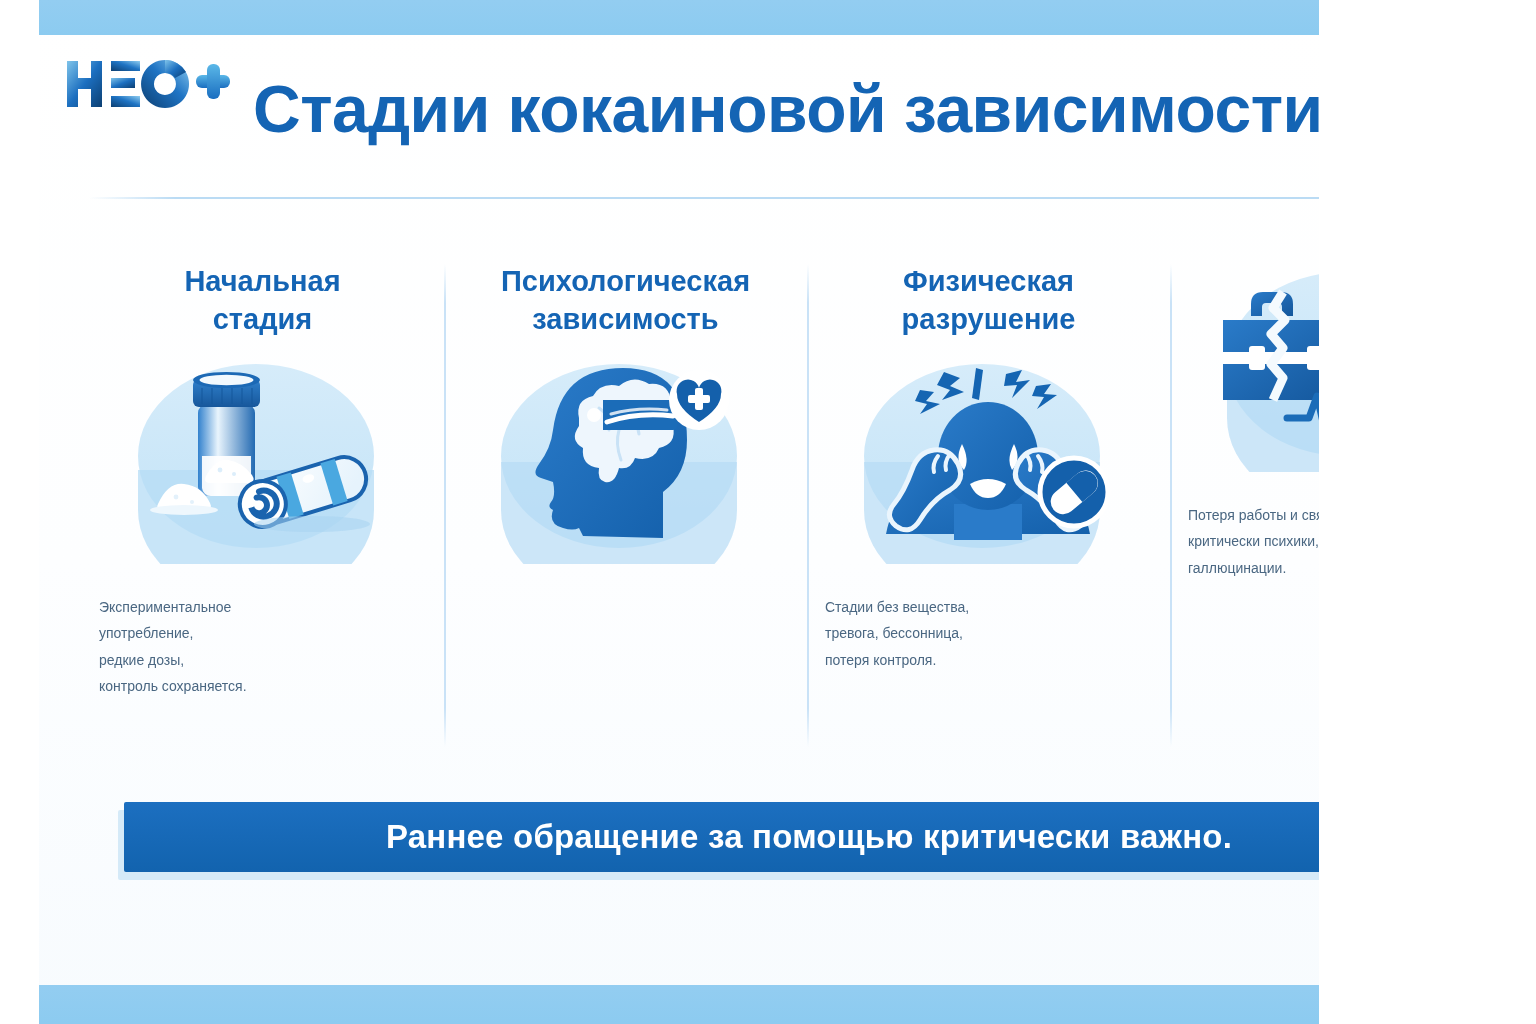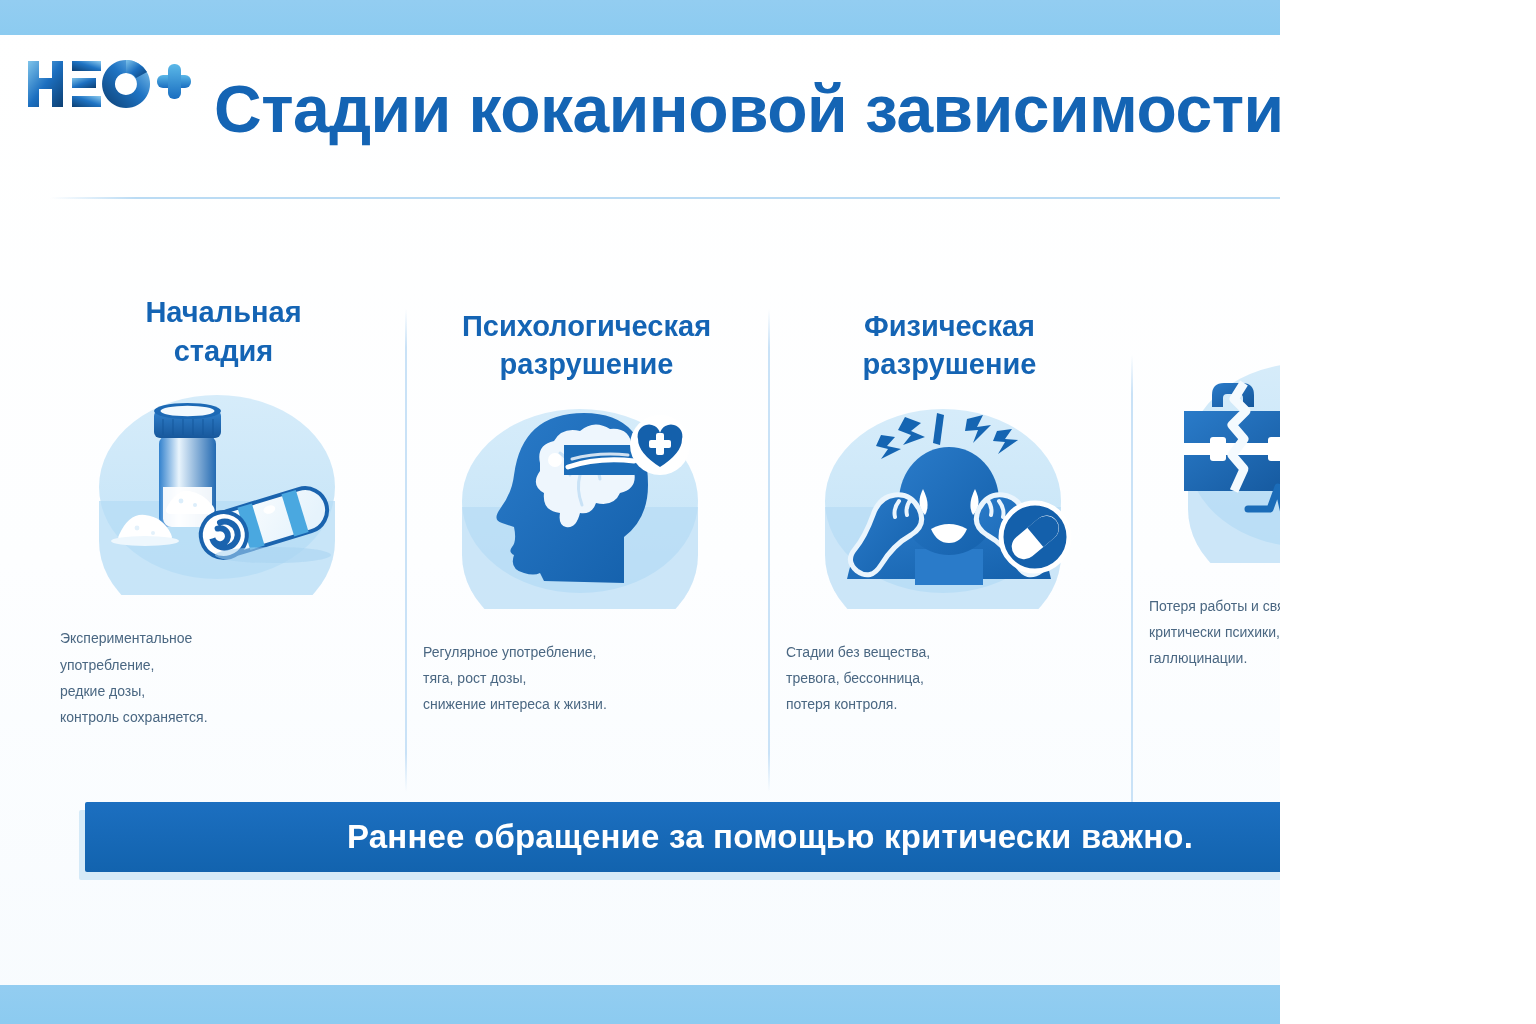--- a/index.html
+++ b/index.html
@@ -11,20 +11,21 @@
   body {
     font-family: "Liberation Sans", sans-serif;
   }
   .poster {
     position: relative;
     width: 1280px;
     height: 1024px;
     background: linear-gradient(180deg, #ffffff 0%, #fdfeff 55%, #f7fbfe 100%);
     overflow: hidden;
     box-sizing: border-box;
+    margin-left: 39px;
   }
 
   
   .band {
     position: absolute;
     left: 0;
     width: 100%;
     background: linear-gradient(180deg, #93cdf1 0%, #8ccbf0 100%);
   }
   .band-top { top: 0; height: 35px; }
@@ -62,21 +63,21 @@
   }
 
   
   .columns {
     position: absolute;
     left: 42px;
     top: 252px;
     width: 1452px;
     height: 510px;
     display: flex;
-    align-items: center;
+    align-items: flex-start;
   }
   .col {
     position: relative;
     width: 25%;
     box-sizing: border-box;
     padding: 0 18px;
     display: flex;
     flex-direction: column;
     align-items: center;
   }
@@ -264,21 +265,21 @@
         </svg>
       </div>
       <div class="col-body">Экспериментальное
 употребление,
 редкие дозы,
 контроль сохраняется.</div>
     </div>
 
     <div class="col">
       <div class="col-head">Психологическая
-разрушение</div>
+зависимость</div>
       <div class="col-icon">
         <svg viewBox="0 0 262 212" xmlns="http://www.w3.org/2000/svg">
           <defs>
             <linearGradient id="o2" x1="0" y1="0" x2="0" y2="1">
               <stop offset="0" stop-color="#d6ecfa"></stop>
                 <stop offset="1" stop-color="#c3e3f7"></stop>
             </linearGradient>
             <linearGradient id="headG" x1="0" y1="0" x2="1" y2="1">
               <stop offset="0" stop-color="#2a7bc9"></stop>
                 <stop offset="1" stop-color="#1460ab"></stop>
@@ -296,23 +297,20 @@
           <path d="M108 48 h70 a4 4 0 0 1 4 4 v22 a4 4 0 0 1 -4 4 h-70 Z" fill="#1b6cb8"></path>
           <path d="M112 70 q30 -10 66 -6" fill="none" stroke="#ffffff" stroke-width="5" stroke-linecap="round"></path>
           <path d="M116 62 q26 -7 56 -4" fill="none" stroke="#ffffff" stroke-width="3" stroke-linecap="round" opacity="0.8"></path>
 
           <circle cx="204" cy="48" r="30" fill="#ffffff"></circle>
           <path d="M204 70 q-22 -14 -22 -28 a11 11 0 0 1 22 -6 a11 11 0 0 1 22 6 q0 14 -22 28 Z" fill="#1460ab"></path>
           <rect x="200" y="36" width="8" height="22" rx="2" fill="#ffffff"></rect>
           <rect x="193" y="43" width="22" height="8" rx="2" fill="#ffffff"></rect>
         </svg>
       </div>
-      <div class="col-body">Регулярное употребление,
-тяга, рост дозы,
-снижение интереса к жизни.</div>
     </div>
 
     <div class="col">
       <div class="col-head">Физическая
 разрушение</div>
       <div class="col-icon">
         <svg viewBox="0 0 262 212" xmlns="http://www.w3.org/2000/svg">
           <defs>
             <linearGradient id="o3" x1="0" y1="0" x2="0" y2="1">
               <stop offset="0" stop-color="#d6ecfa"></stop>

